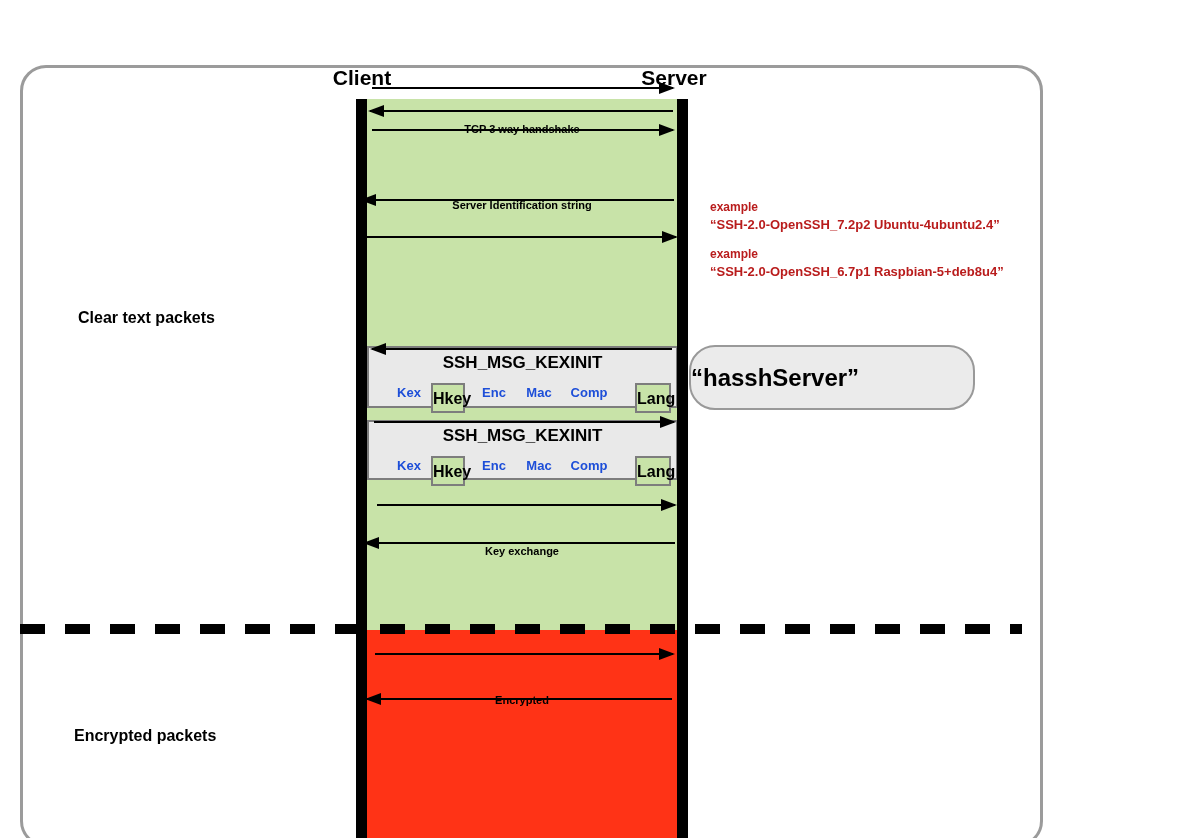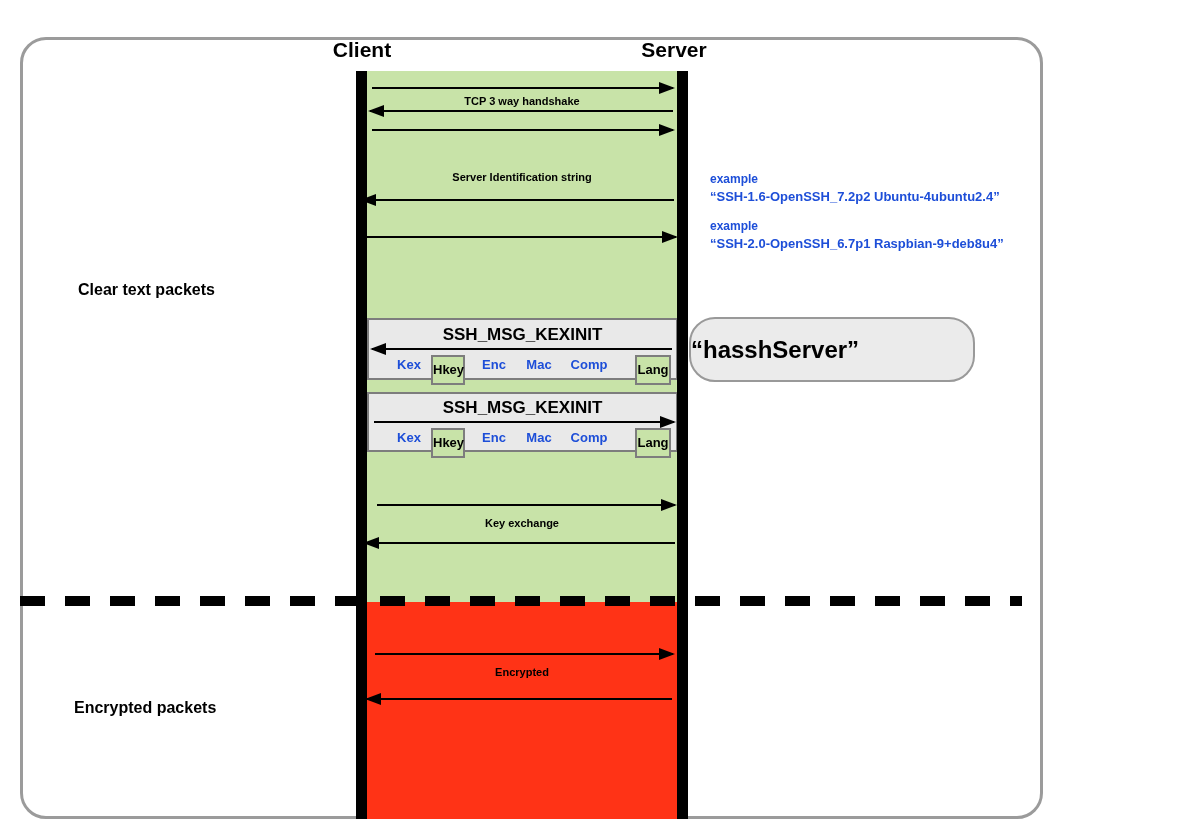--- a/index.html
+++ b/index.html
@@ -2,21 +2,21 @@
 <html><head>
 <meta charset="utf-8">
 <style>
   * { margin:0; padding:0; box-sizing:border-box; }
   html,body { background:#fff; }
   body { font-family:"Liberation Sans", sans-serif; }
   #stage {
     position:relative; width:1182px; height:838px; background:#fff;
     overflow:hidden;
   }
-  .abs { position:absolute; }
+  .abs { position:absolute;margin-top:28px; }
 
   #outer-box {
     left:20px; top:37px; width:1023px; height:782px;
     border:3px solid #9b9b9b; border-radius:26px; background:transparent;
     z-index:0;
   }
   .actor-label { top:38px; width:140px; text-align:center; font-size:21px; font-weight:bold; z-index:6; }
   #client-label { left:292px; }
   #server-label { left:604px; }
 
@@ -31,33 +31,33 @@
     content:""; position:absolute; top:-7px; width:0; height:0;
     border-top:6px solid transparent; border-bottom:6px solid transparent;
   }
   .arrow.right::after { right:-2px; border-left:16px solid #000; }
   .arrow.left::after  { left:-2px;  border-right:16px solid #000; }
 
   .msg-label { left:367px; width:310px; text-align:center; font-size:11px; font-weight:bold; color:#000; z-index:4; }
 
   .side-label { font-size:16px; font-weight:bold; color:#000; z-index:2; }
 
-  .example-block { left:710px; width:345px; z-index:2; color:#1d4ed8; }
+  .example-block { left:710px; width:345px; z-index:2; color:#b91c1c; }
   .example-word { font-size:12px; font-weight:bold; line-height:14px; }
   .example-string { font-size:13px; font-weight:bold; line-height:15px; margin-top:3px; white-space:nowrap; }
 
   .kexinit-box {
     left:367px; width:311px; background:#e9e9e9;
     border:2px solid #7d7d7d; z-index:2;
   }
   .kexinit-title { left:367px; width:311px; text-align:center; font-size:17px; font-weight:bold; z-index:4; }
   .field-label { font-size:13px; font-weight:bold; text-align:center; z-index:5; color:#1d4ed8; }
   .field-box {
     border:2px solid #7d7d7d; height:30px; text-align:center;
-    font-size:13px; font-weight:bold; padding-top:5px; z-index:5; color:#000;
+    font-size:16px; font-weight:bold; padding-top:5px; z-index:5; color:#000;
   }
 
   .bubble {
     left:689px; width:286px; height:65px; background:#ebebeb;
     border:2px solid #999; border-radius:26px; z-index:2;
     display:flex; align-items:center; font-size:24px; font-weight:bold; color:#000;
   }
   #bubble-hassh-server { top:317px; }
   #bubble-hassh        { top:388px; padding-left:58px; }
 
@@ -86,25 +86,25 @@
   <div class="abs msg-label" style="top:95px;">TCP 3 way handshake</div>
   <div class="arrow left" style="left:370px; top:110px; width:303px;"></div>
   <div class="arrow right" style="left:372px; top:129px; width:301px;"></div>
 
   <div class="abs msg-label" style="top:171px;">Server Identification string</div>
   <div class="arrow left" style="left:362px; top:199px; width:312px;"></div>
   <div class="arrow right" style="left:367px; top:236px; width:309px;"></div>
 
   <div class="abs example-block" style="top:172px;">
     <div class="example-word">example</div>
-    <div class="example-string">“SSH-1.6-OpenSSH_7.2p2 Ubuntu-4ubuntu2.4”</div>
+    <div class="example-string">“SSH-2.0-OpenSSH_7.2p2 Ubuntu-4ubuntu2.4”</div>
   </div>
   <div class="abs example-block" style="top:219px;">
     <div class="example-word">example</div>
-    <div class="example-string">“SSH-2.0-OpenSSH_6.7p1 Raspbian-9+deb8u4”</div>
+    <div class="example-string">“SSH-2.0-OpenSSH_6.7p1 Raspbian-5+deb8u4”</div>
   </div>
 
   <div class="abs kexinit-box" style="top:318px; height:62px;"></div>
   <div class="abs kexinit-title" style="top:325px;">SSH_MSG_KEXINIT</div>
   <div class="arrow left" style="left:372px; top:348px; width:300px;"></div>
   <div class="abs field-label" style="left:390px; top:357px; width:38px;">Kex</div>
   <div class="abs field-box" style="left:431px; top:355px; width:34px; background:#c8e3a8;">Hkey</div>
   <div class="abs field-label" style="left:476px; top:357px; width:36px;">Enc</div>
   <div class="abs field-label" style="left:521px; top:357px; width:36px;">Mac</div>
   <div class="abs field-label" style="left:566px; top:357px; width:46px;">Comp</div>

